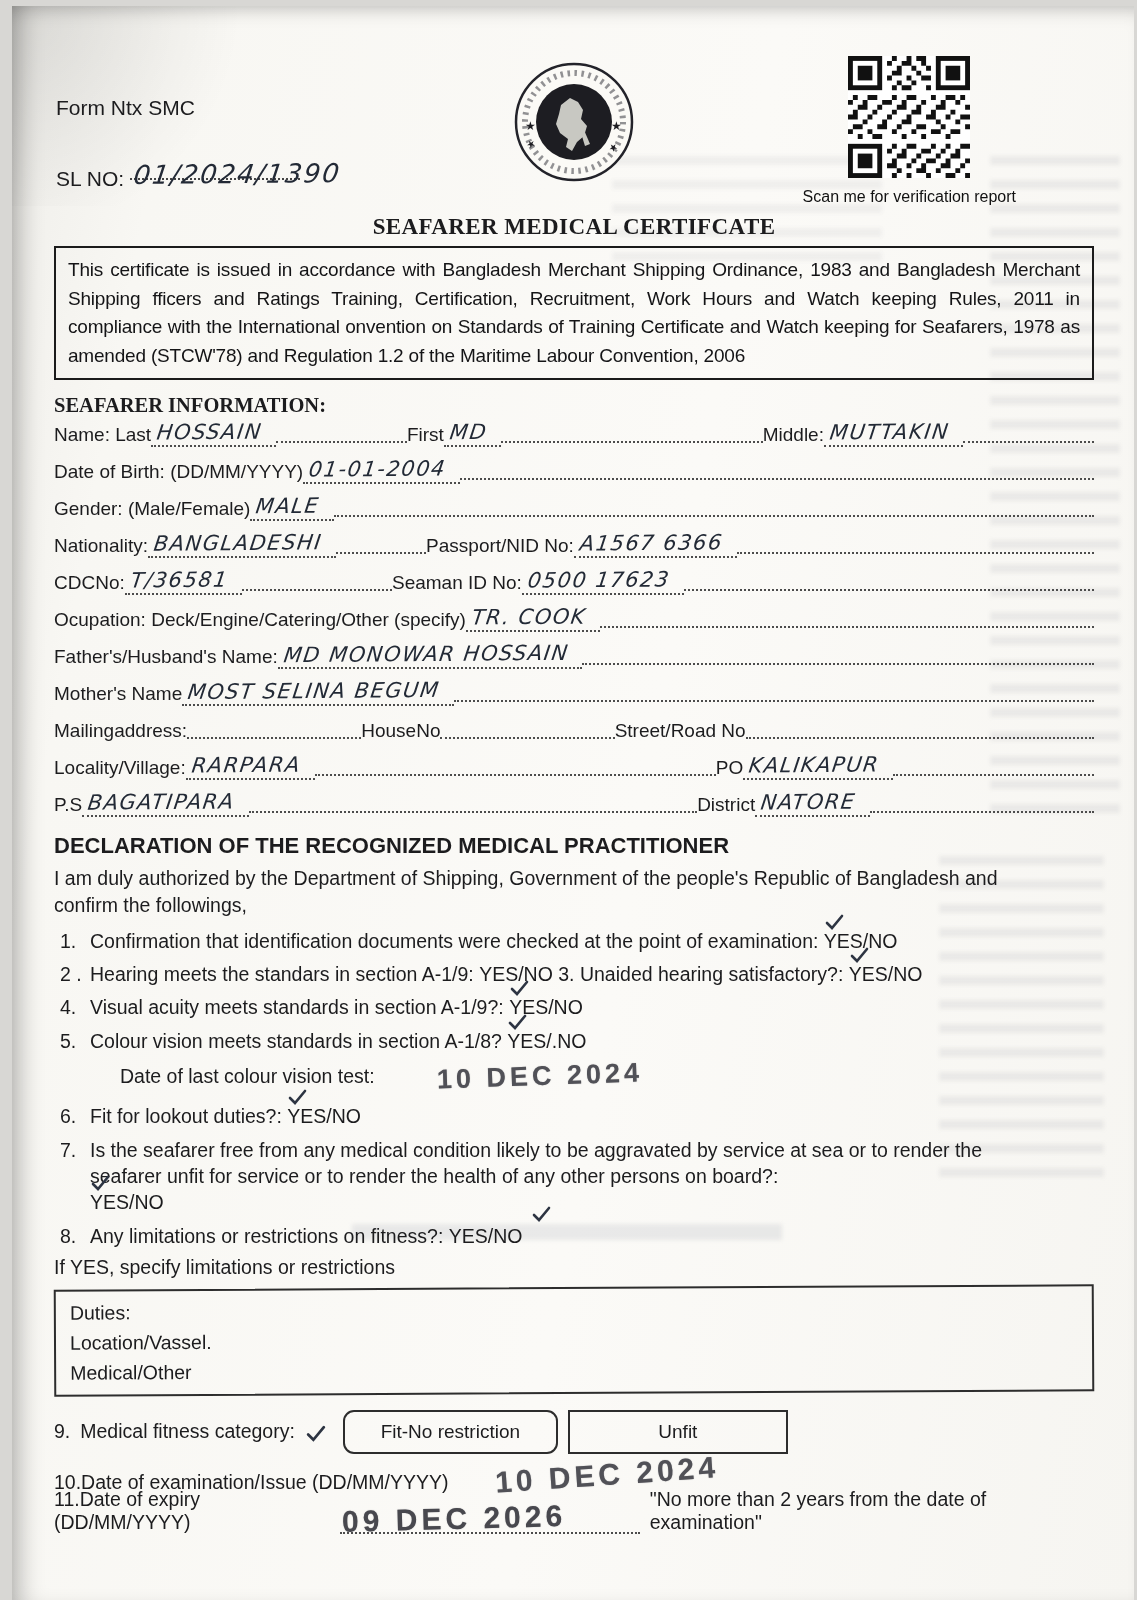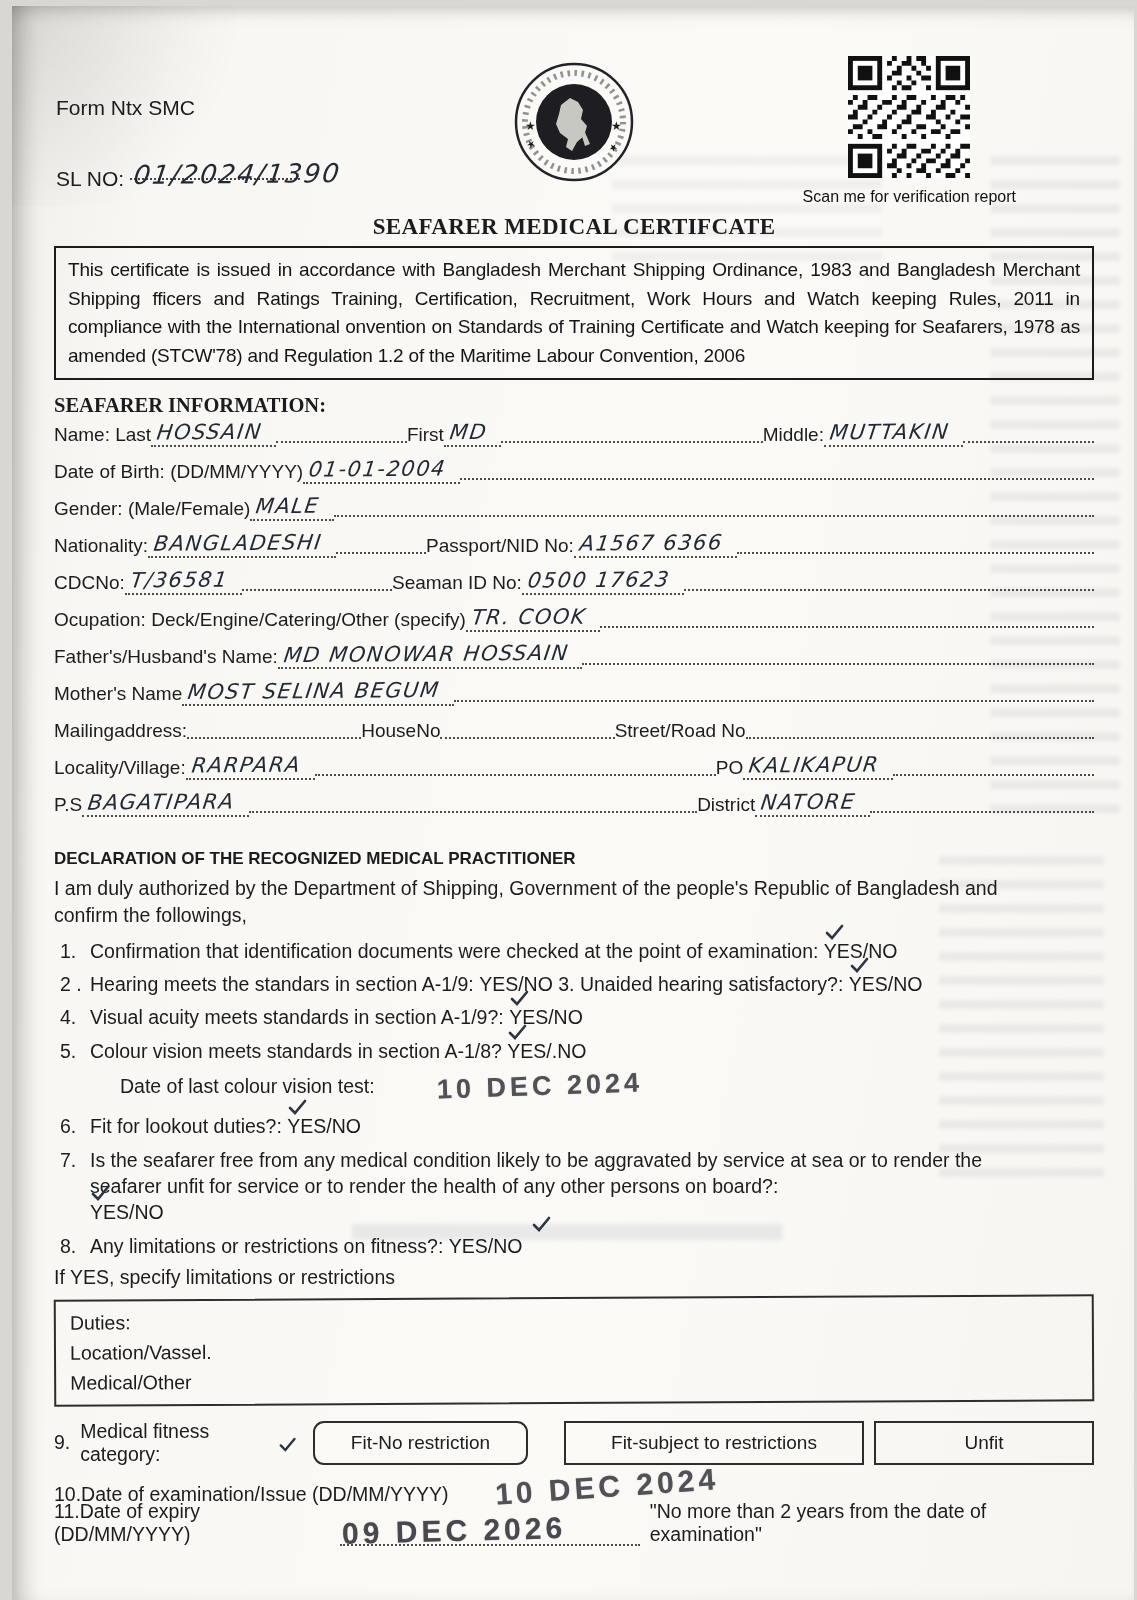--- a/index.html
+++ b/index.html
@@ -38,21 +38,21 @@
   .frm .row{display:flex;align-items:center;margin-bottom:13px;height:24px;font-size:19px;white-space:nowrap;}
   .lbl{flex:0 0 auto;}
   .dots{border-bottom:2px dotted #4c4c4c;height:14px;}
   .grow1{flex:1;} .grow2{flex:2;} .w90{flex:0 0 90px;} .w150{flex:0 0 150px;}
   .fill{border-bottom:2px dotted #4c4c4c;position:relative;height:22px;flex:0 0 auto;padding:0 14px 0 6px;}
   .hw{display:inline-block;font-family:"DejaVu Sans",sans-serif;font-style:italic;
     color:#232a36;font-size:21px;letter-spacing:1.5px;transform:skewX(-8deg) rotate(-.5deg);
     position:relative;top:-3px;white-space:nowrap;}
   .hw-big{font-size:26px;letter-spacing:2px;}
 
-  .dec-head{font-weight:bold;font-size:17px;margin:32px 0 6px;}
+  .dec-head{font-weight:bold;font-size:22px;margin:16px 0 6px;}
   .dec-intro{font-size:19.5px;line-height:1.4;max-width:980px;}
   .items{margin-top:8px;font-size:19.5px;}
   .item{display:flex;margin:7px 0;line-height:1.35;}
   .inum{flex:0 0 30px;text-align:left;padding-left:6px;}
   .itext{max-width:960px;}
   .yn{position:relative;display:inline-block;}
   .tick{position:absolute;top:-14px;left:0;width:21px;height:16px;}
   .tick path{stroke:#2d3442;stroke-width:2.6;fill:none;stroke-linecap:round;}
   .tick-after{left:auto;right:-30px;top:-17px;}
   .subline{display:flex;align-items:center;margin:4px 0 2px 30px;}
@@ -321,21 +321,20 @@
     <div>Medical/Other</div>
   </div>
 
   <div class="fitrow">
     <span>9.</span>
     <span>Medical fitness category:</span>
     <svg class="ticksvg" viewBox="0 0 21 16">
           <path d="M3 9 L8 14 L18 2"></path>
         </svg>
     <span class="fitbox fb1">Fit-No restriction</span>
-    <span class="fitbox fb2">Fit-subject to restrictions</span>
     <span class="fitbox fb3">Unfit</span>
   </div>
 
   <div class="daterow">
     <span>10.Date of examination/Issue (DD/MM/YYYY)</span>
     <span class="stamp st-exam">10 DEC 2024</span>
   </div>
 
   <div class="daterow">
     <span>11.Date of expiry (DD/MM/YYYY)</span>

